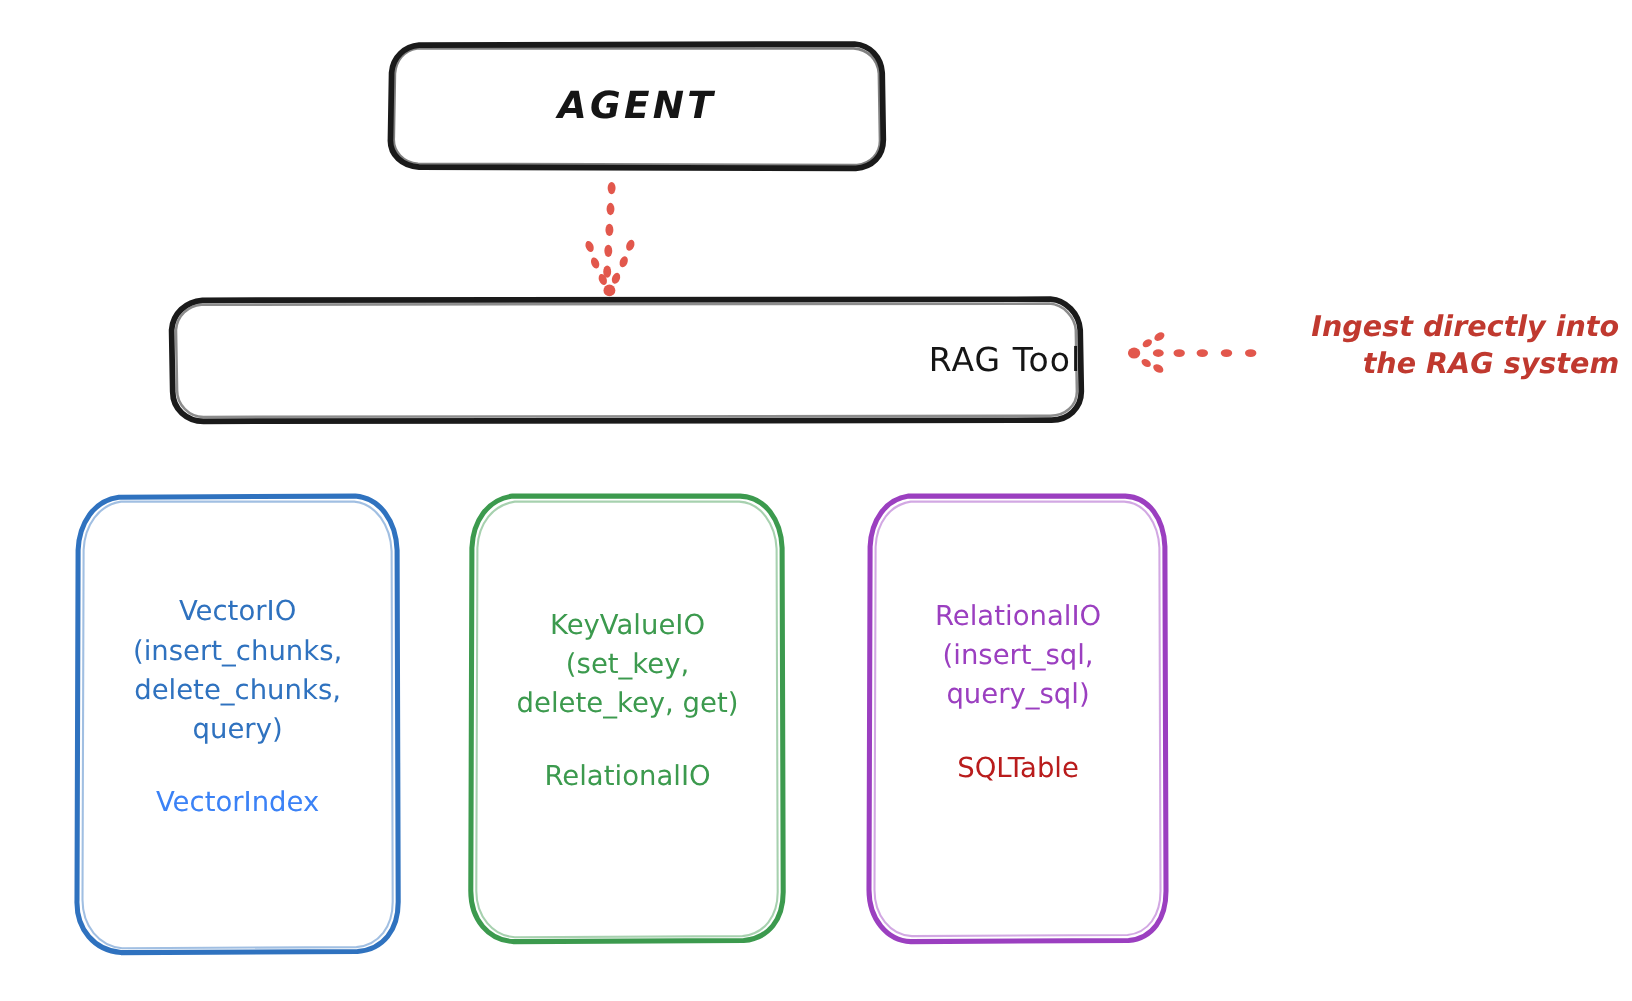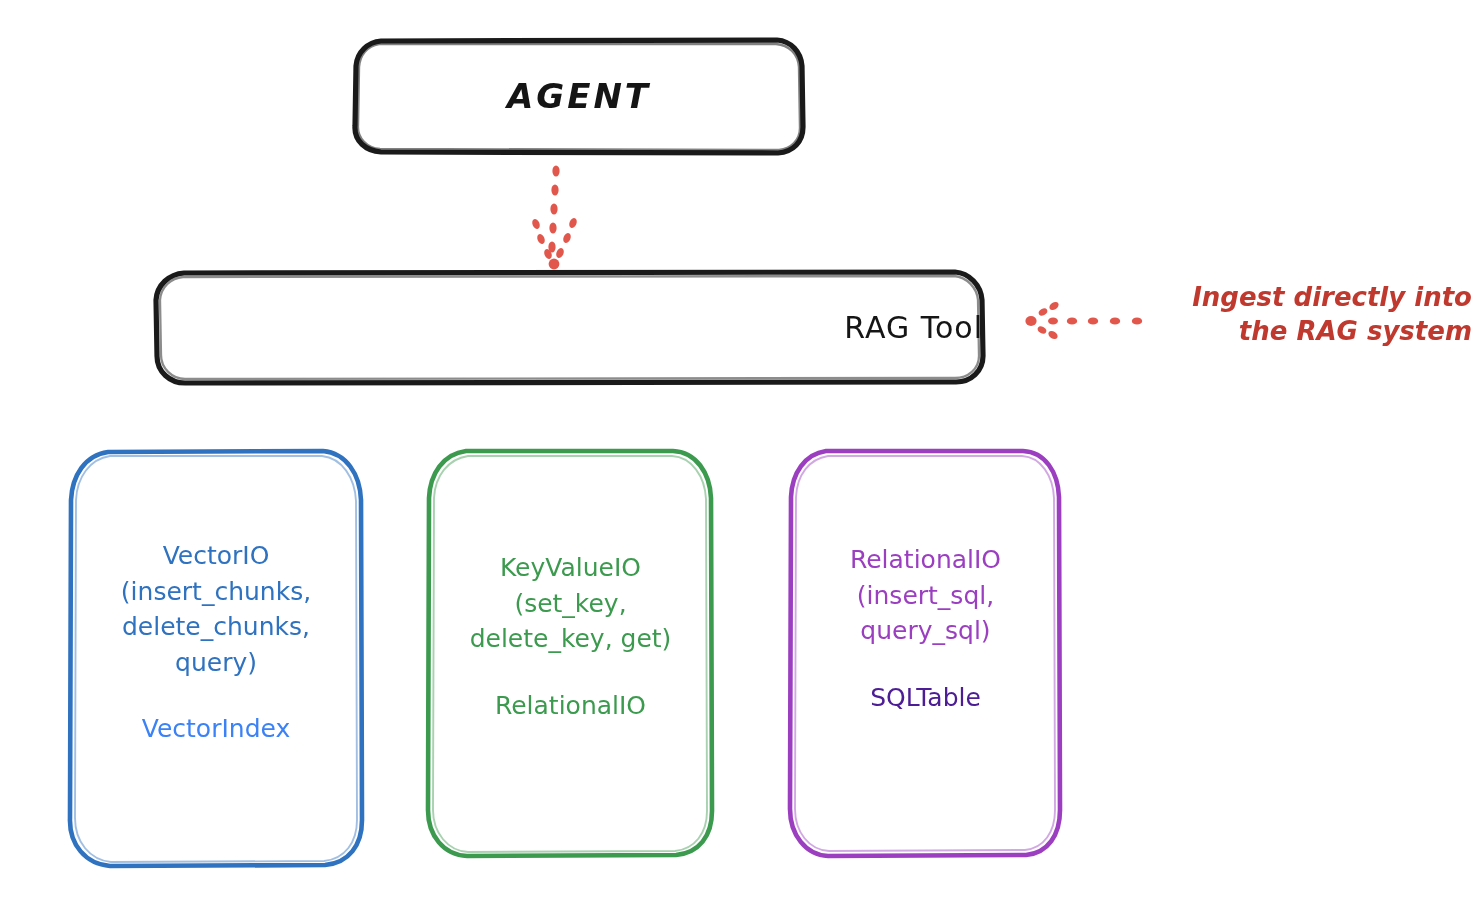--- a/index.html
+++ b/index.html
@@ -208,17 +208,17 @@
 delete_key, get)</div>
   <div class="gap"></div>
   <div class="leaf-index" style="color:#3c9a4e">RelationalIO</div>
 </div>
 
 <div class="leaf leaf-rel">
   <div class="leaf-text" style="color:#9b3fc0">RelationalIO
 (insert_sql,
 query_sql)</div>
   <div class="gap"></div>
-  <div class="leaf-index" style="color:#4c1d95">SQLTable</div>
+  <div class="leaf-index" style="color:#b91c1c">SQLTable</div>
 </div>
 
 <div class="annotation" style="color:#c0392f">Ingest directly into
 the RAG system</div>
 
 </body></html>

